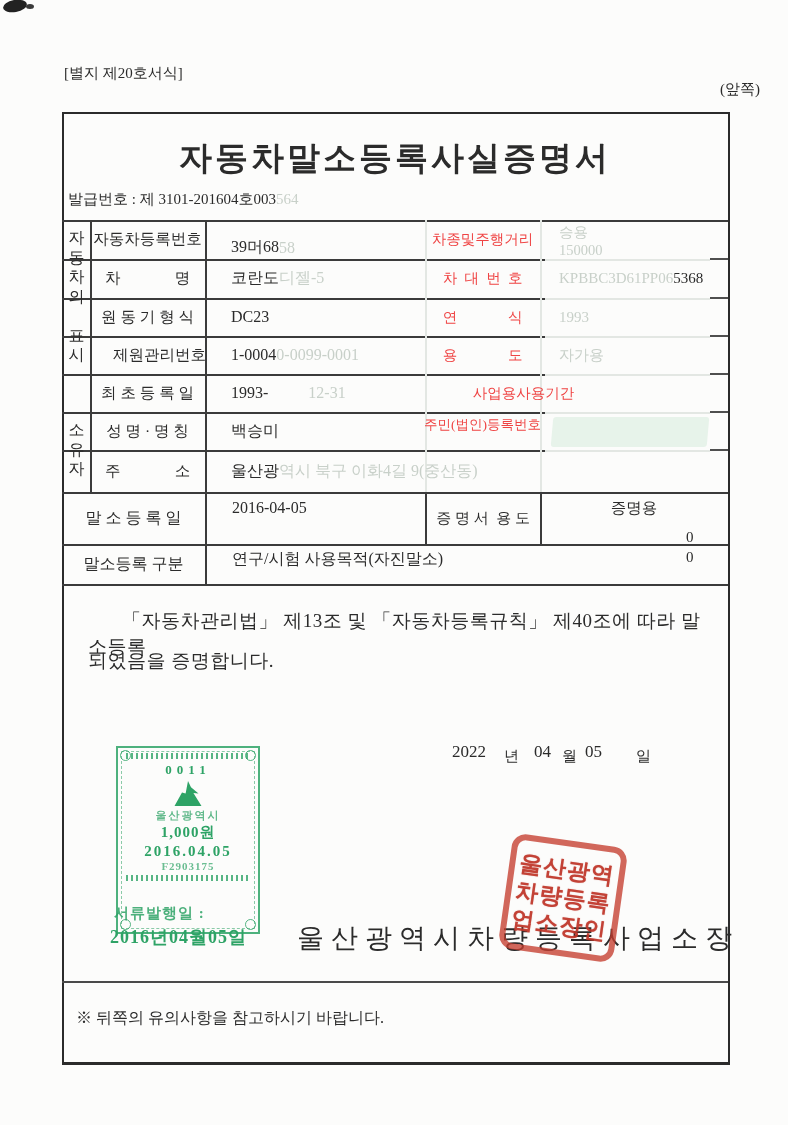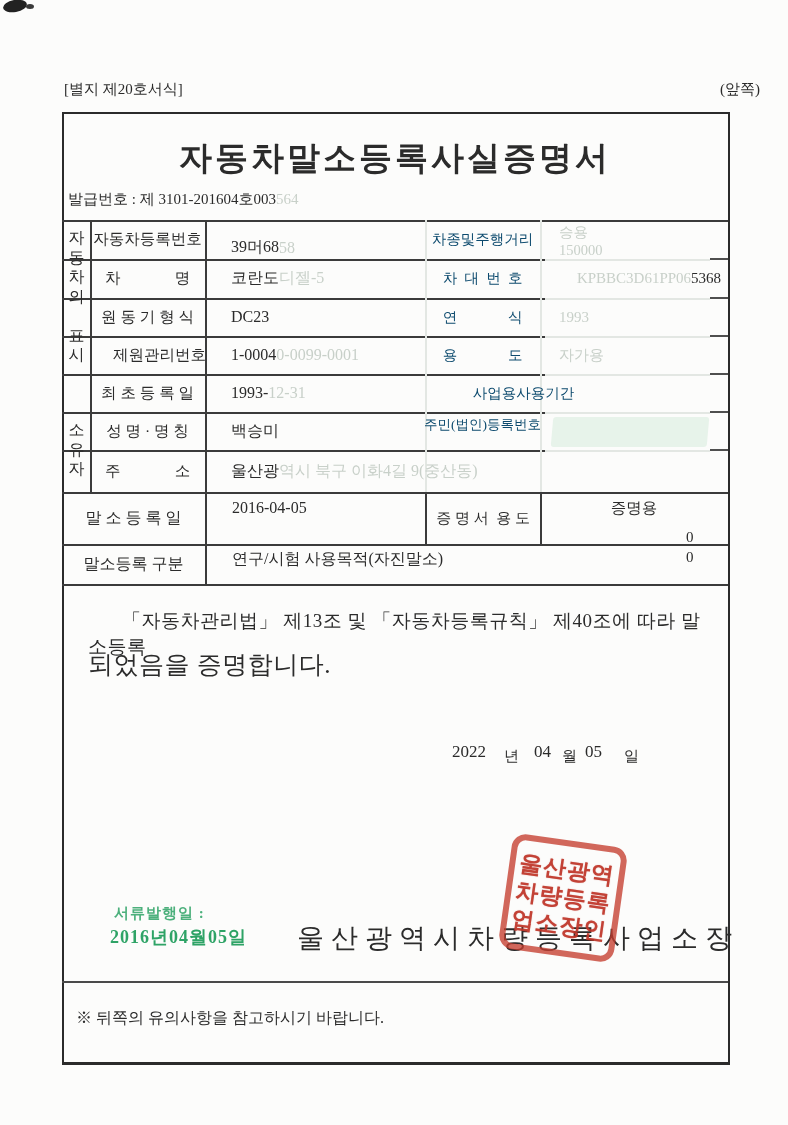--- a/index.html
+++ b/index.html
@@ -2,27 +2,27 @@
 <html><head>
 <meta charset="utf-8">
 <style>
   html,body{margin:0;padding:0;background:#ffffff;}
   .doc{position:relative;width:788px;height:1125px;background:#fcfcfb;overflow:hidden;
        font-family:"Liberation Serif","DejaVu Serif",serif;color:#2b2b2b;}
   .abs{position:absolute;}
   .preline{white-space:pre-line;}
   .center{display:flex;align-items:center;justify-content:center;text-align:center;}
   .faded{color:#c8d0c9;}
-  .faded2{color:#c2cbc3;justify-content:center;}
+  .faded2{color:#c2cbc3;}
   .dark-line{position:absolute;background:#3b3b3b;}
   .faint-line{position:absolute;background:#e3e7e3;}
   .tick{position:absolute;background:#4f4f4f;}
   .label-cell{position:absolute;left:92px;width:111px;display:flex;align-items:center;justify-content:center;font-size:15.5px;white-space:pre;}
   .value-cell{position:absolute;left:210px;width:500px;display:flex;align-items:center;font-size:16px;padding-left:21px;white-space:pre;}
-  .rlabel-cell{position:absolute;left:425px;width:115px;display:flex;align-items:center;justify-content:center;font-size:14.5px;color:#0c4a6e;white-space:pre;}
+  .rlabel-cell{position:absolute;left:425px;width:115px;display:flex;align-items:center;justify-content:center;font-size:14.5px;color:#ef4444;white-space:pre;}
   .rvalue-cell{position:absolute;left:545px;width:180px;display:flex;align-items:center;font-size:15px;color:#c8d0c9;padding-left:14px;}
   .vgroup{position:absolute;left:62px;width:29px;text-align:center;font-size:16px;line-height:19.5px;white-space:pre-line;}
   .stamp{position:absolute;left:116px;top:746px;width:140px;height:184px;border:2px solid rgba(46,163,102,.85);
          color:#2ea366;text-align:center;font-weight:bold;}
   .stamp::before{content:"";position:absolute;inset:3px;border:1px dashed rgba(46,163,102,.55);}
   .stamp-band{height:6px;margin:5px 8px 0 8px;background:repeating-linear-gradient(90deg,rgba(46,163,102,.8) 0 2px,transparent 2px 5px);}
   .stamp-corner{position:absolute;width:9px;height:9px;border:1.5px solid rgba(46,163,102,.8);border-radius:50%;}
   .seal{position:absolute;left:505px;top:840px;width:104px;height:104px;transform:rotate(8deg);
         border:6px solid rgba(196,60,46,.78);border-radius:14px;display:flex;flex-direction:column;
         align-items:center;justify-content:center;color:rgba(190,52,40,.88);font-weight:bold;
@@ -30,21 +30,21 @@
   .green-bold{color:#2ea366;font-weight:bold;}
 </style>
 </head>
 <body>
 
 <div class="doc">
 
   <div class="abs" style="left:3px;top:0;width:24px;height:12px;background:#222;border-radius:50%;transform:rotate(-10deg);"></div>
   <div class="abs" style="left:26px;top:4px;width:8px;height:5px;background:#3a3a3a;border-radius:50%;"></div>
 
-  <div class="abs" style="left:64px;top:80px;font-size:15px;">[별지 제20호서식]</div>
+  <div class="abs" style="left:64px;top:64px;font-size:15px;">[별지 제20호서식]</div>
   <div class="abs" style="left:700px;top:80px;width:60px;text-align:right;font-size:15px;">(앞쪽)</div>
 
   <div class="abs" style="left:62px;top:112px;width:664px;height:948px;border:2px solid #2b2b2b;border-bottom-width:3px;"></div>
 
   <div class="abs" style="left:62px;top:136px;width:666px;text-align:center;font-size:33px;font-weight:bold;letter-spacing:3px;">자동차말소등록사실증명서</div>
 
   <div class="abs" style="left:68px;top:190px;font-size:15px;">
     <span>발급번호 : </span><span>제 3101-201604호003</span><span class="faded">564</span>
   </div>
 
@@ -96,21 +96,21 @@
   <div class="label-cell" style="top:298px;height:38px;">원 동 기 형 식</div>
   <div class="label-cell" style="top:336px;height:38px;padding-left:12px;">제원관리번호</div>
   <div class="label-cell" style="top:374px;height:38px;">최 초 등 록 일</div>
   <div class="label-cell" style="top:412px;height:38px;">성 명 · 명 칭</div>
   <div class="label-cell" style="top:450px;height:42px;">주              소</div>
 
   <div class="value-cell" style="top:220px;height:39px;margin-top:8px;"><span>39머68</span><span class="faded">58</span></div>
   <div class="value-cell" style="top:259px;height:39px;"><span>코란도</span><span class="faded">디젤-5</span></div>
   <div class="value-cell" style="top:298px;height:38px;"><span>DC23</span><span class="faded"></span></div>
   <div class="value-cell" style="top:336px;height:38px;"><span>1-0004</span><span class="faded">0-0099-0001</span></div>
-  <div class="value-cell" style="top:374px;height:38px;"><span>1993-</span><span class="faded">12-31</span></div>
+  <div class="value-cell" style="top:374px;height:38px;gap:40px;"><span>1993-</span><span class="faded">12-31</span></div>
   <div class="value-cell" style="top:412px;height:38px;"><span>백승미</span><span class="faded"></span></div>
   <div class="value-cell" style="top:450px;height:42px;"><span>울산광</span><span class="faded">역시 북구 이화4길 9(중산동)</span></div>
 
   <div class="rlabel-cell" style="top:220px;height:39px;">차종및주행거리</div>
   <div class="rlabel-cell" style="top:259px;height:39px;">차  대  번  호</div>
   <div class="rlabel-cell" style="top:298px;height:38px;">연              식</div>
   <div class="rlabel-cell" style="top:336px;height:38px;">용              도</div>
   <div class="rlabel-cell" style="top:374px;height:38px;padding-left:41px;">사업용사용기간</div>
   <div class="rlabel-cell" style="top:412px;height:26px;font-size:13.5px;">주민(법인)등록번호</div>
 
@@ -128,31 +128,45 @@
   <div class="center" style="position:absolute;left:62px;top:492px;width:143px;height:52px;font-size:16px;white-space:pre;">말 소 등 록 일</div>
   <div class="abs" style="left:232px;top:499px;font-size:16px;">2016-04-05</div>
   <div class="center" style="position:absolute;left:426px;top:492px;width:114px;height:52px;font-size:15px;white-space:pre;">증 명 서  용 도</div>
   <div class="abs" style="left:541px;top:498px;width:186px;text-align:center;font-size:15.5px;">증명용</div>
   <div class="abs" style="left:686px;top:529px;font-size:15px;">0</div>
   <div class="abs" style="left:686px;top:549px;font-size:15px;">0</div>
   <div class="center" style="position:absolute;left:62px;top:544px;width:143px;height:40px;font-size:16px;white-space:pre;">말소등록 구분</div>
   <div class="abs" style="left:232px;top:549px;font-size:16px;">연구/시험 사용목적(자진말소)</div>
 
   <div class="abs" style="left:88px;top:608px;width:620px;font-size:19px;text-indent:34px;letter-spacing:0.5px;">「자동차관리법」 제13조 및 「자동차등록규칙」 제40조에 따라 말소등록</div>
-  <div class="abs" style="left:88px;top:648px;width:620px;font-size:25px;letter-spacing:0.5px;">되었음을 증명합니다.</div>
+  <div class="abs" style="left:88px;top:648px;width:620px;font-size:19px;letter-spacing:0.5px;">되었음을 증명합니다.</div>
 
   <div class="abs" style="left:452px;top:742px;font-size:17px;display:flex;align-items:flex-start;">
     <span style="margin-right:18px;">2022</span>
     <span style="font-size:15px;margin-top:5px;margin-right:15px;">년</span>
     <span style="margin-right:11px;">04</span>
     <span style="font-size:15px;margin-top:5px;margin-right:8px;">월</span>
-    <span style="margin-right:22px;">05</span>
+    <span style="margin-right:34px;">05</span>
     <span style="font-size:15px;margin-top:5px;">일</span>
   </div>
 
+  <div class="stamp">
+    <div class="stamp-corner" style="left:2px;top:2px;"></div>
+    <div class="stamp-corner" style="right:2px;top:2px;"></div>
+    <div class="stamp-corner" style="left:2px;bottom:2px;"></div>
+    <div class="stamp-corner" style="right:2px;bottom:2px;"></div>
+    <div class="stamp-band"></div>
+    <div style="font-size:13px;letter-spacing:5px;margin-top:3px;">0011</div>
+    <div style="width:30px;height:25px;margin:3px auto 2px auto;background:#2ea366;clip-path:polygon(50% 0,60% 25%,85% 50%,68% 48%,95% 100%,5% 100%,30% 46%,42% 50%);"></div>
+    <div style="font-size:11px;letter-spacing:2px;opacity:.75;">울산광역시</div>
+    <div style="font-size:15px;letter-spacing:1px;">1,000원</div>
+    <div style="font-size:15px;letter-spacing:2px;margin-top:1px;">2016.04.05</div>
+    <div style="font-size:11px;letter-spacing:1px;opacity:.7;">F2903175</div>
+    <div class="stamp-band" style="margin-top:3px;"></div>
+  </div>
   <div class="abs green-bold" style="left:114px;top:904px;font-size:15px;letter-spacing:1px;opacity:.85;">서류발행일 :</div>
   <div class="abs green-bold" style="left:110px;top:925px;font-size:18px;letter-spacing:1px;">2016년04월05일</div>
 
   <div class="abs" style="left:297px;top:920px;font-size:27px;letter-spacing:7px;">울산광역시차량등록사업소장</div>
   <div class="seal">
     <div>울산광역</div>
     <div>차량등록</div>
     <div>업소장인</div>
   </div>
 

